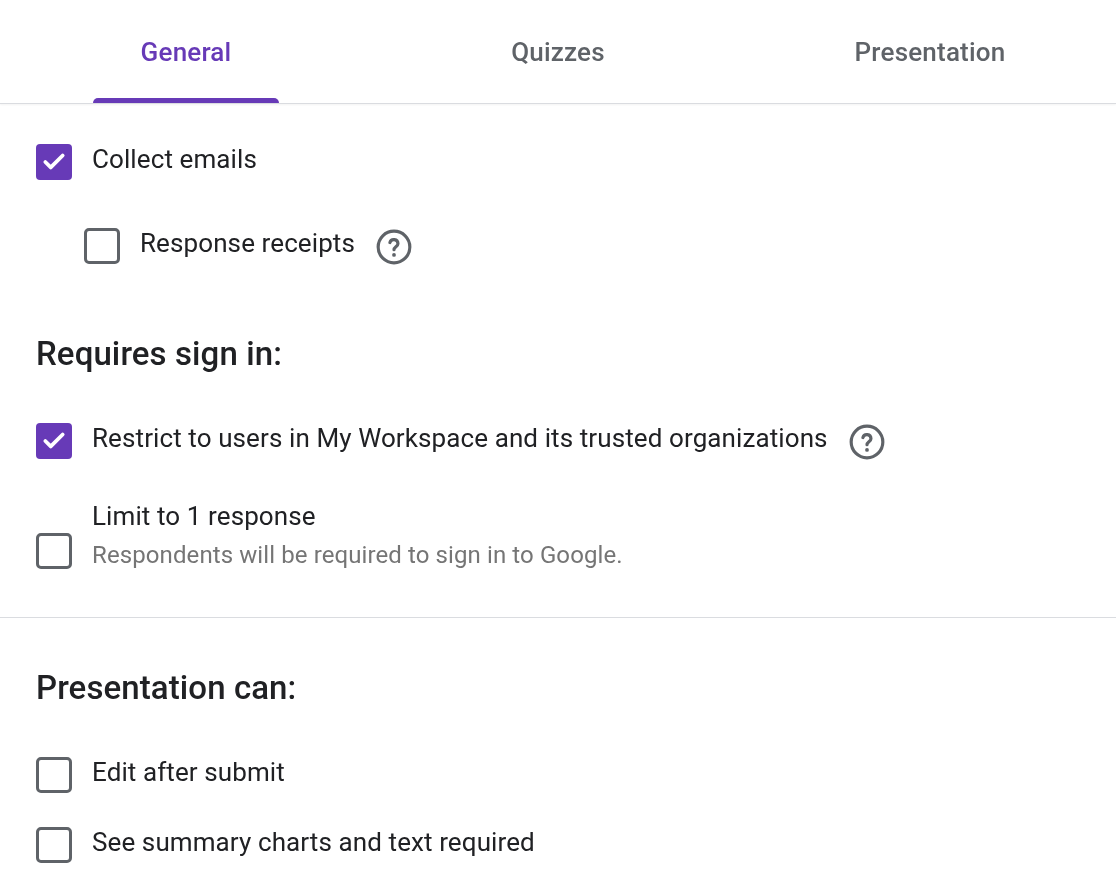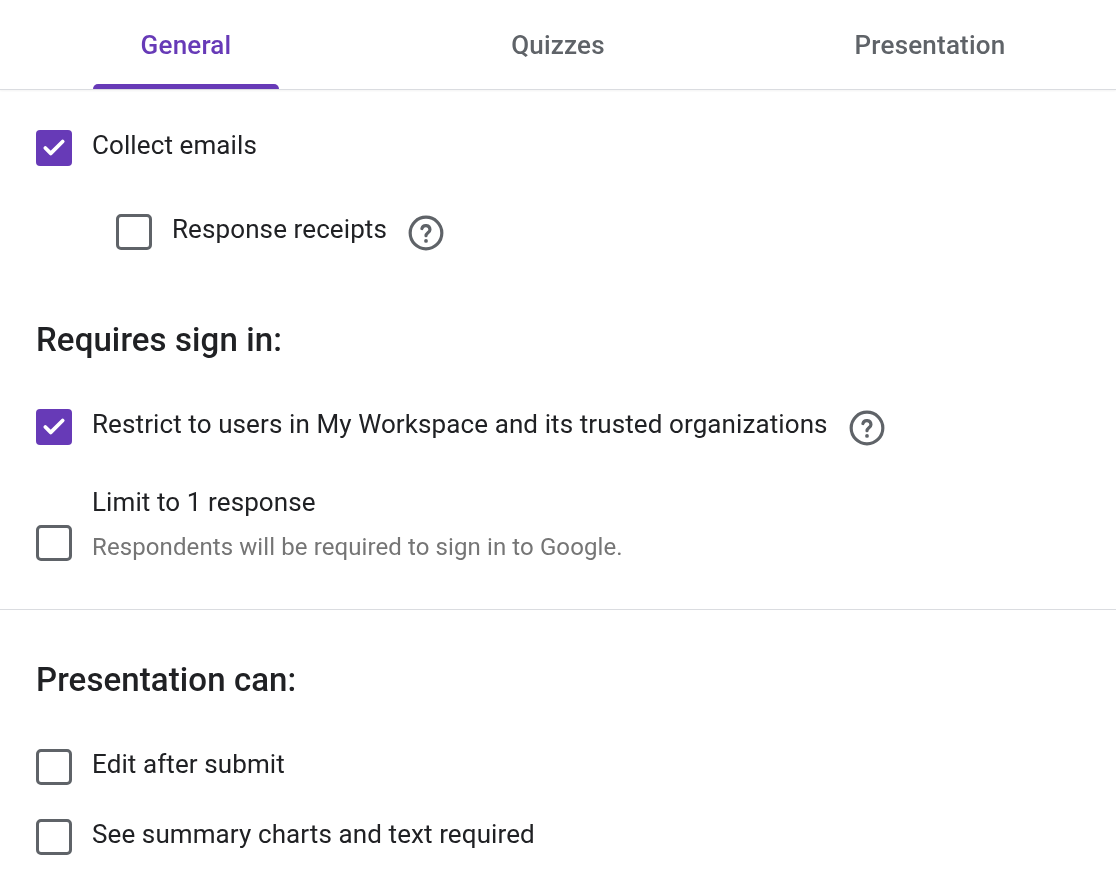--- a/index.html
+++ b/index.html
@@ -10,21 +10,21 @@
     body {
       font-family: 'Google Sans', Roboto, Arial, sans-serif;
       background: #ffffff;
       width: 1116px;
       height: 890px;
       overflow: hidden;
       color: #202124;
     }
     .tabs {
       display: flex;
-      height: 90px;
+      height: 104px;
       border-bottom: 1px solid #dadce0;
       box-shadow: 0 1px 2px rgba(0,0,0,0.05);
       align-items: stretch;
       justify-content: flex-end;
     }
     .tab {
       flex: 1;
       display: flex;
       align-items: center;
       justify-content: center;
@@ -93,21 +93,21 @@
       stroke-linejoin: round;
     }
     .label {
       font-size: 26px;
       color: #202124;
       letter-spacing: 0.1px;
     }
     .sublabel {
       font-size: 24px;
       color: #757575;
-      margin-top: 16px;
+      margin-top: 10px;
       letter-spacing: 0.1px;
     }
     .label-col {
       display: flex;
       flex-direction: column;
     }
     .section-heading {
       font-size: 33px;
       font-weight: 500;
       color: #202124;
@@ -126,21 +126,21 @@
       width: 38px;
       height: 38px;
     }
     .divider {
       height: 1px;
       background: #dadce0;
       margin-left: -36px;
       margin-right: -36px;
     }
     .indent {
-      margin-left: 80px;
+      margin-left: 48px;
     }
     .sp-40 { height: 40px; }
     .sp-50 { height: 50px; }
     .sp-68 { height: 68px; }
     .sp-34 { height: 34px; }
     .sp-48 { height: 48px; }
   </style>
 </head>
 <body>
 

